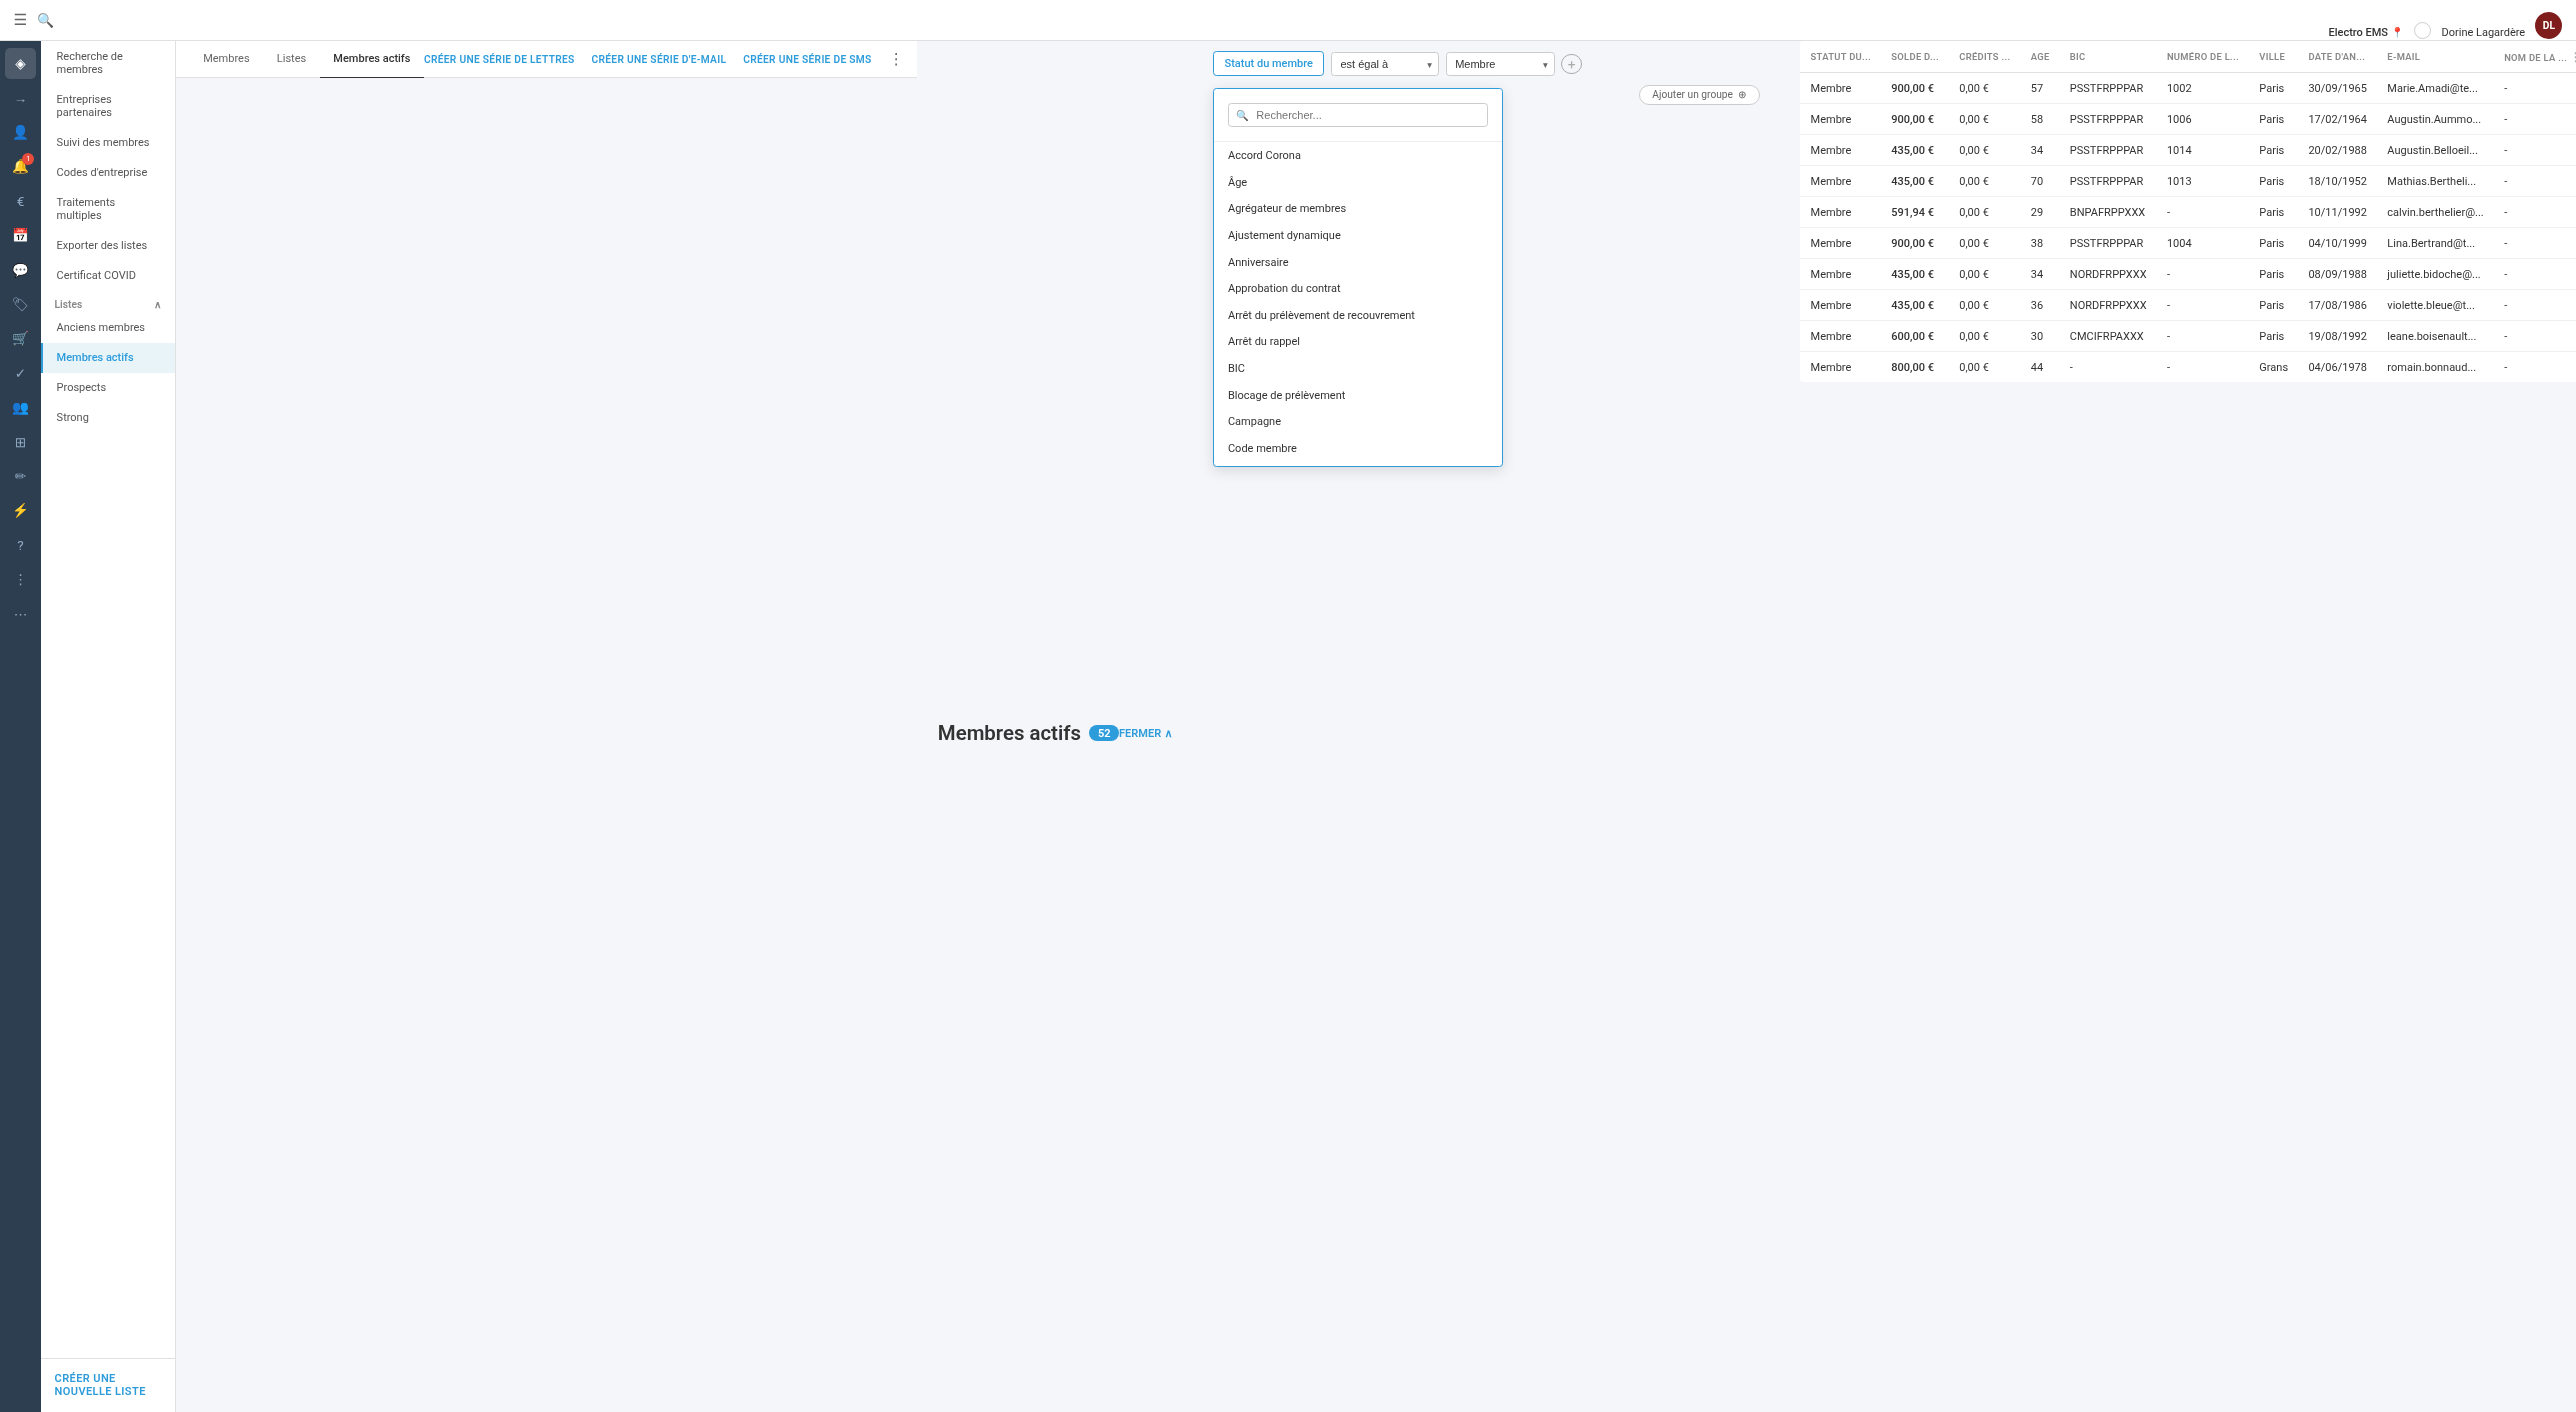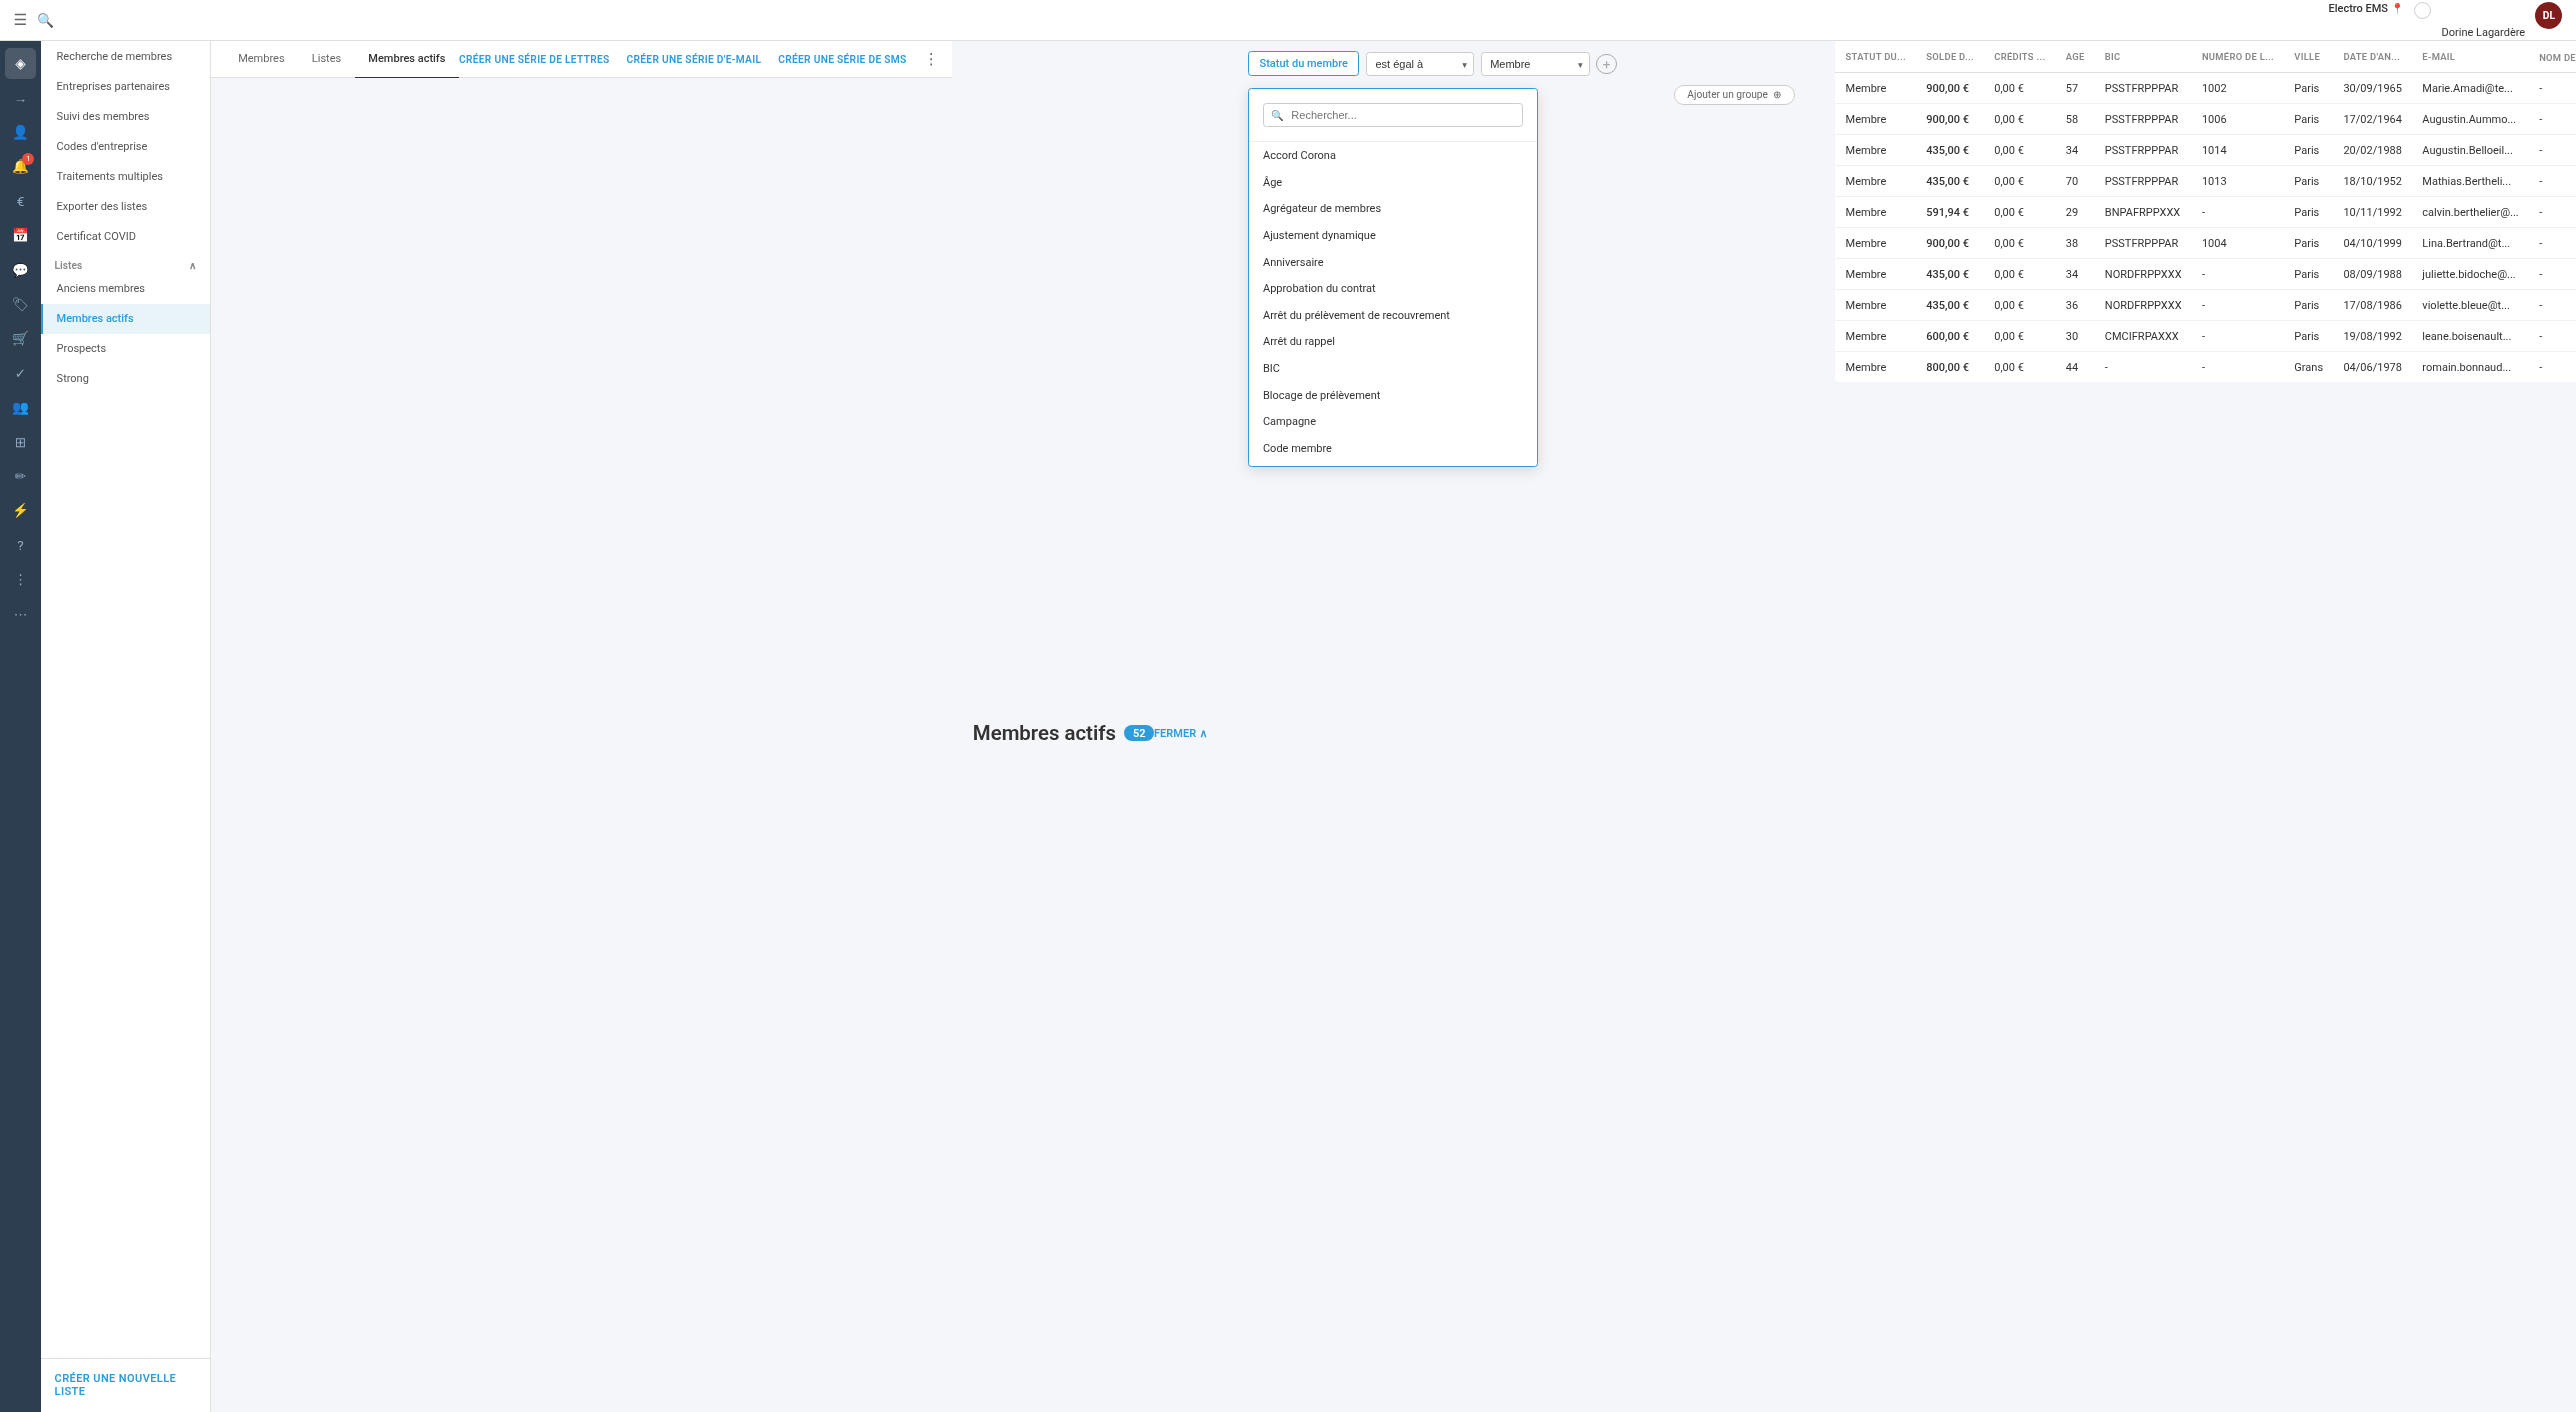--- a/index.html
+++ b/index.html
@@ -3,38 +3,38 @@
   <meta charset="utf-8">
   <style>
     * { box-sizing: border-box; margin: 0; padding: 0; }
     body { font-family: -apple-system, BlinkMacSystemFont, 'Segoe UI', Roboto, sans-serif; font-size: 11px; color: #333; background: #f5f6fa; display: flex; flex-direction: column; height: 100vh; overflow: hidden; }
 
     
     .topbar { height: 41px; background: #fff; border-bottom: 0.9px solid #e0e0e0; display: flex; align-items: center; padding: 0 13.6px; gap: 10.2px; z-index: 100; }
     .topbar-left { display: flex; align-items: center; gap: 10.2px; flex: 1; }
     .hamburger { color: #666; font-size: 15.3px; cursor: pointer; }
     .search-icon-top { color: #666; font-size: 13.6px; cursor: pointer; }
-    .topbar-right { display: flex; align-items: flex-start; gap: 10.2px; }
+    .topbar-right { display: flex; align-items: flex-end; gap: 10.2px; }
     .company-name { font-size: 11px; color: #333; font-weight: 500; display: flex; align-items: center; gap: 3.4px; }
     .location-icon { color: #4eb8d4; font-size: 10.2px; }
     .status-circle { width: 17px; height: 17px; border-radius: 50%; border: 1.7px solid #ccc; }
     .user-name { font-size: 11px; color: #333; margin-top: 24px; }
     .avatar { width: 27px; height: 27px; border-radius: 50%; background: #7f1d1d; color: white; display: flex; align-items: center; justify-content: center; font-size: 10.2px; font-weight: bold; }
 
     
     .main-layout { display: flex; flex: 1; overflow: hidden; }
 
     
     .sidebar-icons { width: 41px; background: #2d3e50; display: flex; flex-direction: column; align-items: center; padding: 6.8px 0; gap: 3.4px; overflow-y: auto; }
     .sidebar-icon { width: 31px; height: 31px; display: flex; align-items: center; justify-content: center; border-radius: 5.1px; cursor: pointer; color: #8fa8c0; font-size: 13.6px; position: relative; }
     .sidebar-icon.active { background: rgba(255,255,255,0.15); color: #fff; }
     .sidebar-icon .badge { position: absolute; top: 1.7px; right: 1.7px; background: #e74c3c; color: white; border-radius: 50%; width: 12px; height: 12px; font-size: 7.7px; display: flex; align-items: center; justify-content: center; }
 
     
-    .left-nav { width: 170px; background: #fff; border-right: 0.9px solid #e0e0e0; display: flex; flex-direction: column; overflow-y: auto; }
+    .left-nav { width: 135px; background: #fff; border-right: 0.9px solid #e0e0e0; display: flex; flex-direction: column; overflow-y: auto; }
     .left-nav-item { padding: 8.5px 13.6px; cursor: pointer; font-size: 11px; color: #555; border-left: 2.6px solid transparent; }
     .left-nav-item.active { background: #e8f4f8; color: #2d9cdb; border-left-color: #2d9cdb; font-weight: 500; }
     .left-nav-section { padding: 8.5px 13.6px 3.4px; font-size: 10.2px; font-weight: 600; color: #888; display: flex; align-items: center; justify-content: space-between; cursor: pointer; }
     .left-nav-bottom { margin-top: auto; padding: 13.6px; border-top: 0.9px solid #e0e0e0; }
     .create-list-btn { color: #2d9cdb; font-size: 11px; font-weight: 600; cursor: pointer; text-transform: uppercase; letter-spacing: 0.4px; }
 
     
     .content { flex: 1; display: flex; flex-direction: row; overflow: hidden; background: #f5f6fa; }
 
     

